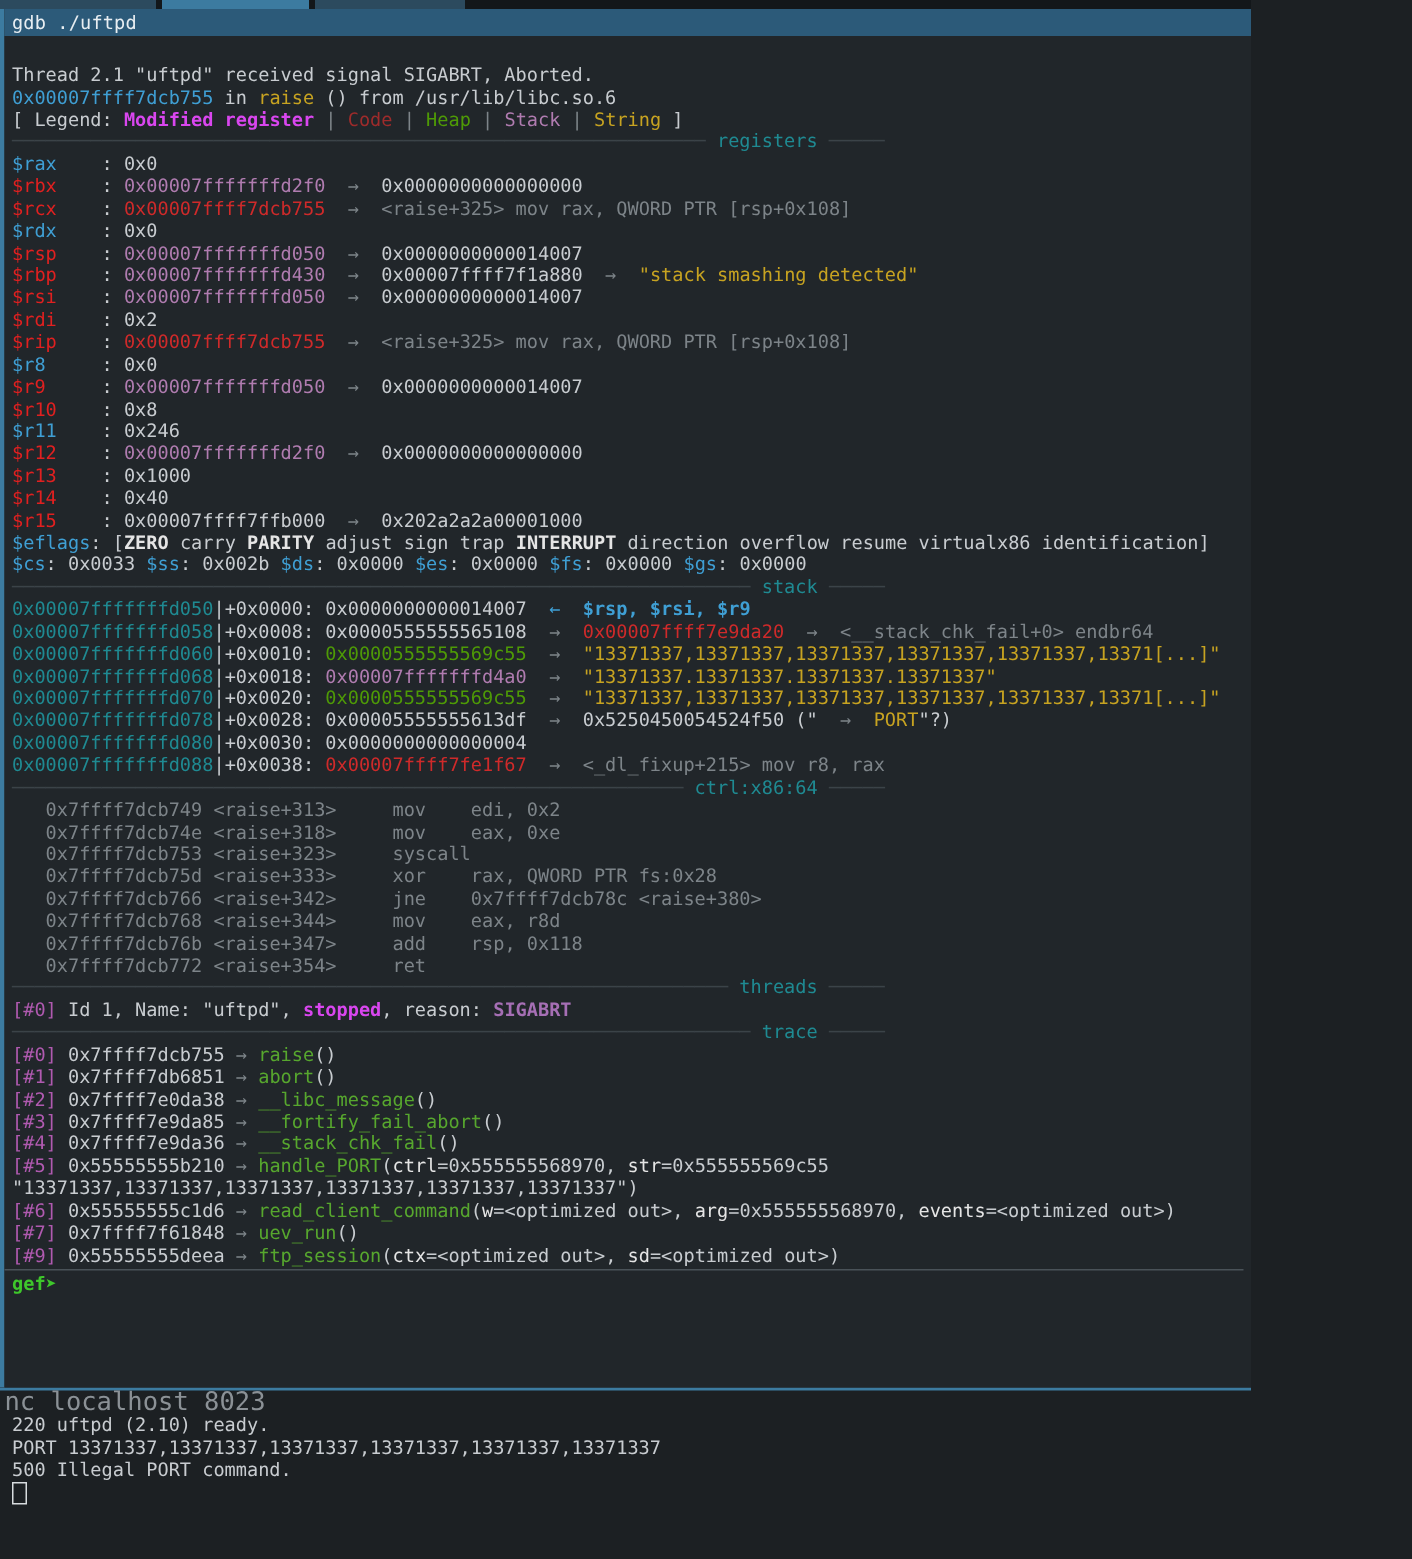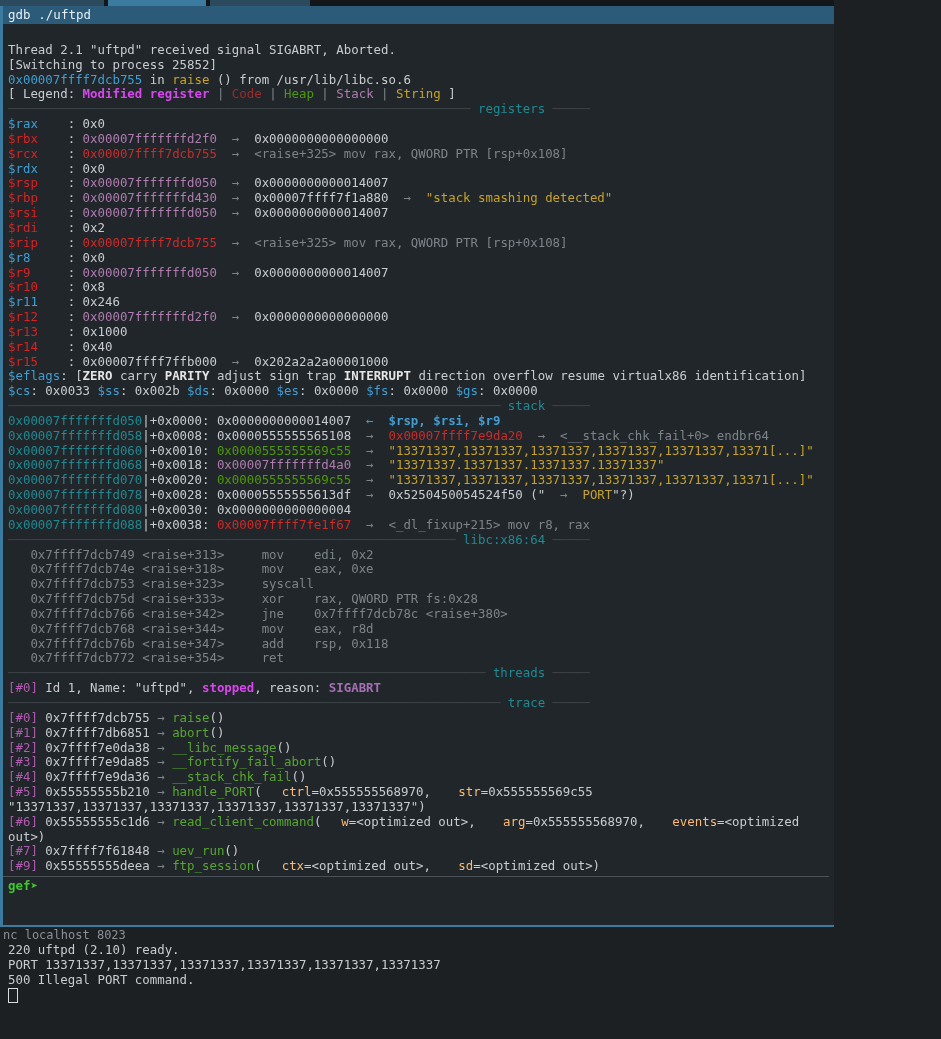--- a/index.html
+++ b/index.html
@@ -40,34 +40,34 @@
   .c-red{color:#e02020;font-weight:normal;}
   .c-red-b{color:#d946ef;font-weight:bold;}
   .c-darkred{color:#9e2b2b;}
   .c-red2{color:#cf2a2a;}
   .c-green{color:#4e9a06;}
   .c-green2{color:#57a72e;}
   .c-pink{color:#b07cb0;}
   .c-violet{color:#a66fb5;}
   .c-magenta{color:#b05ab0;}
   .c-yellow{color:#c7a321;}
-  .c-olive{color:#fdba74;margin-left:20px;}
+  .c-olive{color:#e5e5e5;}
   .c-white{color:#e5e5e5;}
   .b{font-weight:bold;}
 
   .hr{border-top:1px solid #4a5258;margin:2px 5px 2px 0;height:0;}
   .sep{white-space:pre;color:#1f8a92;height:14.85px;padding-left:5px;}
   .sep .dash{color:#3b4348;}
   .stackbar{color:#c8ccd0;}
 
   .prompt{color:#3ec72b;font-weight:bold;}
 
   
   .nc-pane{flex:1 1 auto;display:flex;flex-direction:column;background:#1c2023;border-top:2px solid #3c7ba0;}
-  .nc-title{color:#8b9196;height:16px;line-height:16px;padding-left:3px;font-size:12px;}
+  .nc-title{color:#8b9196;height:16px;line-height:16px;padding-left:3px;font-size:17px;}
   .nc-body{padding-left:3px;}
   .cursor{display:inline-block;width:8px;height:13px;border:1px solid #d8dcdf;vertical-align:-2px;}
 </style>
 </head>
 <body>
 
 <div class="screen">
 
   <div class="tabstrip">
     <div class="tabseg a"></div>
@@ -76,21 +76,20 @@
     <div class="tabseg d"></div>
     <div class="tabseg e"></div>
     <div class="tabseg f"></div>
   </div>
 
   <div class="gdb-pane">
     <div class="gdb-title">gdb ./uftpd</div>
     <div class="gdb-body" id="gdbbody">
         <div class="line"><span> </span></div>
         <div class="line"><span class="c-def">Thread 2.1 "uftpd" received signal SIGABRT, Aborted.</span></div>
-        <div class="line"><span class="c-def">[Switching to process 25852]</span></div>
         <div class="line"><span class="c-blue">0x00007ffff7dcb755</span><span class="c-def"> in </span><span class="c-yellow">raise</span><span class="c-def"> () from /usr/lib/libc.so.6</span></div>
         <div class="line"><span class="c-def">[ Legend: </span><span class="c-red-b">Modified register</span><span class="c-dim"> | </span><span class="c-darkred">Code</span><span class="c-dim"> | </span><span class="c-green">Heap</span><span class="c-dim"> | </span><span class="c-pink">Stack</span><span class="c-dim"> | </span><span class="c-yellow">String</span><span class="c-def"> ]</span></div>
         <div class="sep"><span class="dash">────────────────────────────────────────────────────────────── </span><span>registers</span><span class="dash"> ─────</span></div>
         <div class="line"><span class="c-blue">$rax    </span><span class="c-def">: </span><span class="c-def">0x0</span></div>
         <div class="line"><span class="c-red">$rbx    </span><span class="c-def">: </span><span class="c-pink">0x00007fffffffd2f0</span><span class="c-dim">  →  </span><span class="c-def">0x0000000000000000</span></div>
         <div class="line"><span class="c-red">$rcx    </span><span class="c-def">: </span><span class="c-red2">0x00007ffff7dcb755</span><span class="c-dim">  →  </span><span class="c-dim">&lt;raise+325&gt; mov rax, QWORD PTR [rsp+0x108]</span></div>
         <div class="line"><span class="c-blue">$rdx    </span><span class="c-def">: </span><span class="c-def">0x0</span></div>
         <div class="line"><span class="c-red">$rsp    </span><span class="c-def">: </span><span class="c-pink">0x00007fffffffd050</span><span class="c-dim">  →  </span><span class="c-def">0x0000000000014007</span></div>
         <div class="line"><span class="c-red">$rbp    </span><span class="c-def">: </span><span class="c-pink">0x00007fffffffd430</span><span class="c-dim">  →  </span><span class="c-def">0x00007ffff7f1a880</span><span class="c-dim">  →  </span><span class="c-yellow">"stack smashing detected"</span></div>
         <div class="line"><span class="c-red">$rsi    </span><span class="c-def">: </span><span class="c-pink">0x00007fffffffd050</span><span class="c-dim">  →  </span><span class="c-def">0x0000000000014007</span></div>
@@ -108,21 +107,21 @@
         <div class="line"><span class="c-blue">$cs</span><span class="c-def">: 0x0033 </span><span class="c-blue">$ss</span><span class="c-def">: 0x002b </span><span class="c-blue">$ds</span><span class="c-def">: 0x0000 </span><span class="c-blue">$es</span><span class="c-def">: 0x0000 </span><span class="c-blue">$fs</span><span class="c-def">: 0x0000 </span><span class="c-blue">$gs</span><span class="c-def">: 0x0000</span></div>
         <div class="sep"><span class="dash">────────────────────────────────────────────────────────────────── </span><span>stack</span><span class="dash"> ─────</span></div>
         <div class="line"><span class="c-cyan">0x00007fffffffd050</span><span class="stackbar">|</span><span class="c-def">+0x0000: </span><span class="c-def">0x0000000000014007</span><span class="c-blue">  ←  </span><span class="c-blue b">$rsp, $rsi, $r9</span></div>
         <div class="line"><span class="c-cyan">0x00007fffffffd058</span><span class="stackbar">|</span><span class="c-def">+0x0008: </span><span class="c-def">0x0000555555565108</span><span class="c-dim">  →  </span><span class="c-red2">0x00007ffff7e9da20</span><span class="c-dim">  →  </span><span class="c-dim">&lt;__stack_chk_fail+0&gt; endbr64</span></div>
         <div class="line"><span class="c-cyan">0x00007fffffffd060</span><span class="stackbar">|</span><span class="c-def">+0x0010: </span><span class="c-green">0x0000555555569c55</span><span class="c-dim">  →  </span><span class="c-yellow">"13371337,13371337,13371337,13371337,13371337,13371[...]"</span></div>
         <div class="line"><span class="c-cyan">0x00007fffffffd068</span><span class="stackbar">|</span><span class="c-def">+0x0018: </span><span class="c-pink">0x00007fffffffd4a0</span><span class="c-dim">  →  </span><span class="c-yellow">"13371337.13371337.13371337.13371337"</span></div>
         <div class="line"><span class="c-cyan">0x00007fffffffd070</span><span class="stackbar">|</span><span class="c-def">+0x0020: </span><span class="c-green">0x0000555555569c55</span><span class="c-dim">  →  </span><span class="c-yellow">"13371337,13371337,13371337,13371337,13371337,13371[...]"</span></div>
         <div class="line"><span class="c-cyan">0x00007fffffffd078</span><span class="stackbar">|</span><span class="c-def">+0x0028: </span><span class="c-def">0x00005555555613df</span><span class="c-dim">  →  </span><span class="c-def">0x5250450054524f50 ("</span><span class="c-dim">  →  </span><span class="c-yellow">PORT</span><span class="c-def">"?)</span></div>
         <div class="line"><span class="c-cyan">0x00007fffffffd080</span><span class="stackbar">|</span><span class="c-def">+0x0030: </span><span class="c-def">0x0000000000000004</span></div>
         <div class="line"><span class="c-cyan">0x00007fffffffd088</span><span class="stackbar">|</span><span class="c-def">+0x0038: </span><span class="c-red2">0x00007ffff7fe1f67</span><span class="c-dim">  →  </span><span class="c-dim">&lt;_dl_fixup+215&gt; mov r8, rax</span></div>
-        <div class="sep"><span class="dash">──────────────────────────────────────────────────────────── </span><span>libc:x86:64</span><span class="dash"> ─────</span></div>
+        <div class="sep"><span class="dash">──────────────────────────────────────────────────────────── </span><span>ctrl:x86:64</span><span class="dash"> ─────</span></div>
         <div class="line"><span class="c-dim">   </span><span class="c-dim">0x7ffff7dcb749 &lt;raise+313&gt;     </span><span class="c-dim">mov    </span><span class="c-dim">edi, 0x2</span></div>
         <div class="line"><span class="c-dim">   </span><span class="c-dim">0x7ffff7dcb74e &lt;raise+318&gt;     </span><span class="c-dim">mov    </span><span class="c-dim">eax, 0xe</span></div>
         <div class="line"><span class="c-dim">   </span><span class="c-dim">0x7ffff7dcb753 &lt;raise+323&gt;     </span><span class="c-dim">syscall</span><span class="c-dim"></span></div>
         <div class="line"><span class="c-dim">   </span><span class="c-dim">0x7ffff7dcb75d &lt;raise+333&gt;     </span><span class="c-dim">xor    </span><span class="c-dim">rax, QWORD PTR fs:0x28</span></div>
         <div class="line"><span class="c-dim">   </span><span class="c-dim">0x7ffff7dcb766 &lt;raise+342&gt;     </span><span class="c-dim">jne    </span><span class="c-dim">0x7ffff7dcb78c &lt;raise+380&gt;</span></div>
         <div class="line"><span class="c-dim">   </span><span class="c-dim">0x7ffff7dcb768 &lt;raise+344&gt;     </span><span class="c-dim">mov    </span><span class="c-dim">eax, r8d</span></div>
         <div class="line"><span class="c-dim">   </span><span class="c-dim">0x7ffff7dcb76b &lt;raise+347&gt;     </span><span class="c-dim">add    </span><span class="c-dim">rsp, 0x118</span></div>
         <div class="line"><span class="c-dim">   </span><span class="c-dim">0x7ffff7dcb772 &lt;raise+354&gt;     </span><span class="c-dim">ret    </span><span class="c-dim"></span></div>
         <div class="sep"><span class="dash">──────────────────────────────────────────────────────────────── </span><span>threads</span><span class="dash"> ─────</span></div>
         <div class="line"><span class="c-magenta">[#0]</span><span class="c-def"> Id 1, Name: "uftpd", </span><span class="c-red-b">stopped</span><span class="c-def">, reason: </span><span class="c-violet b">SIGABRT</span></div>

